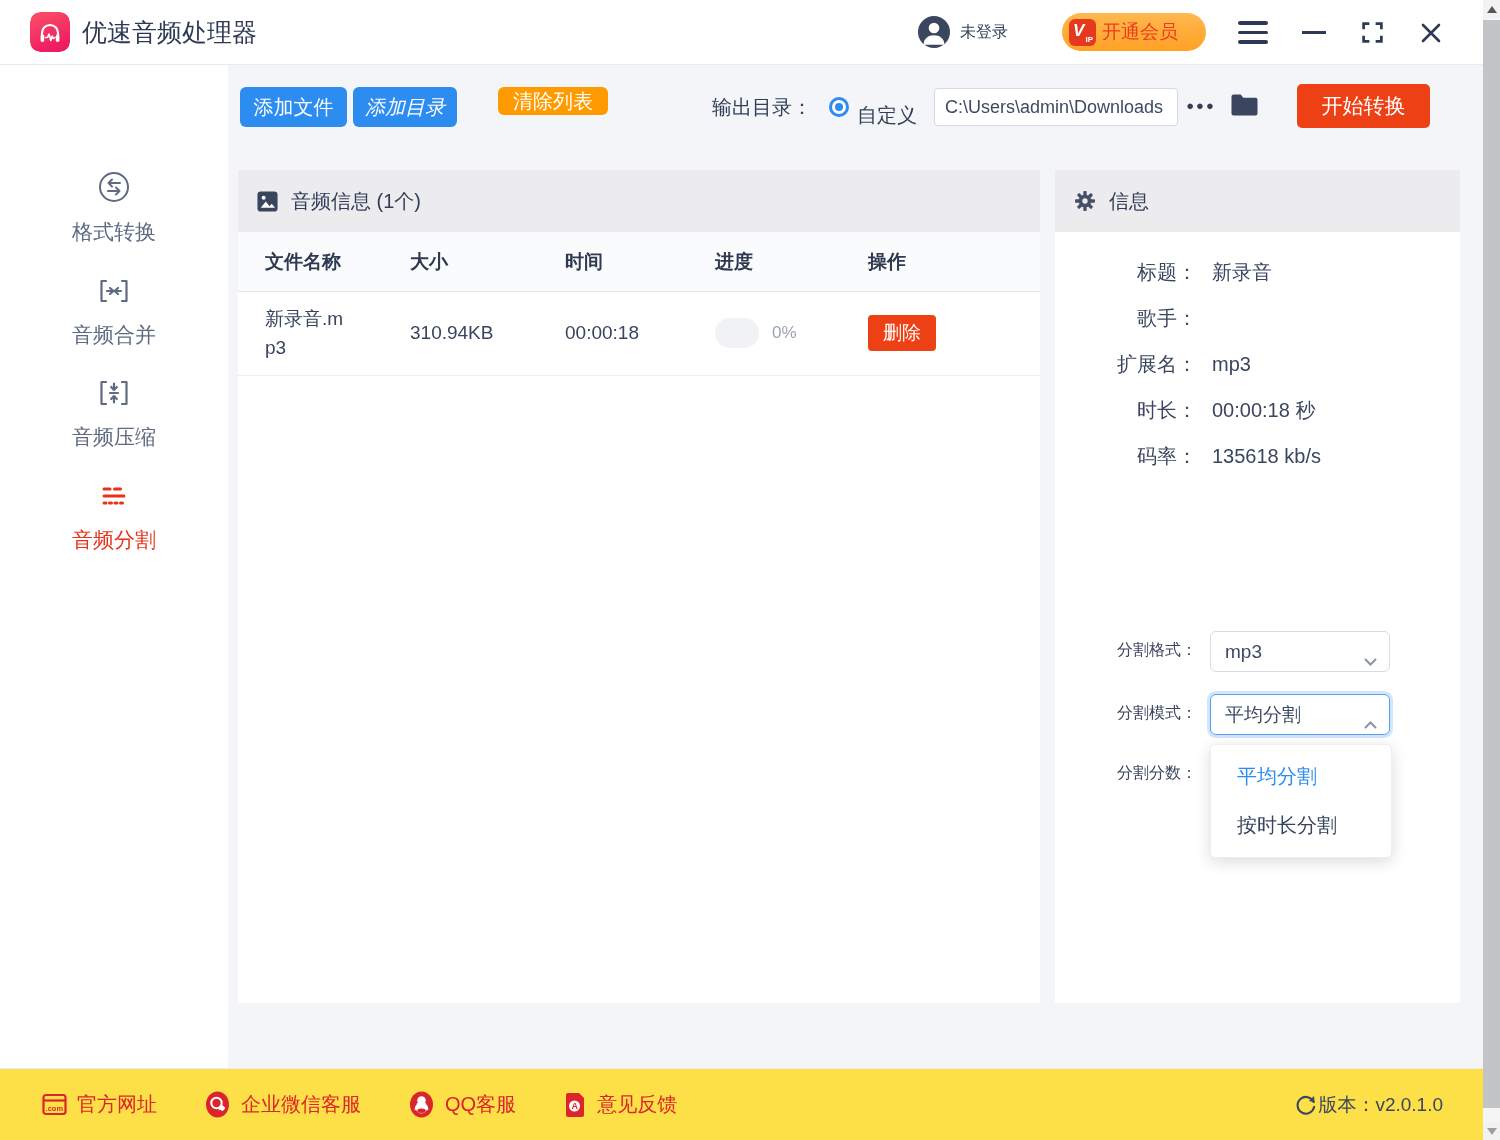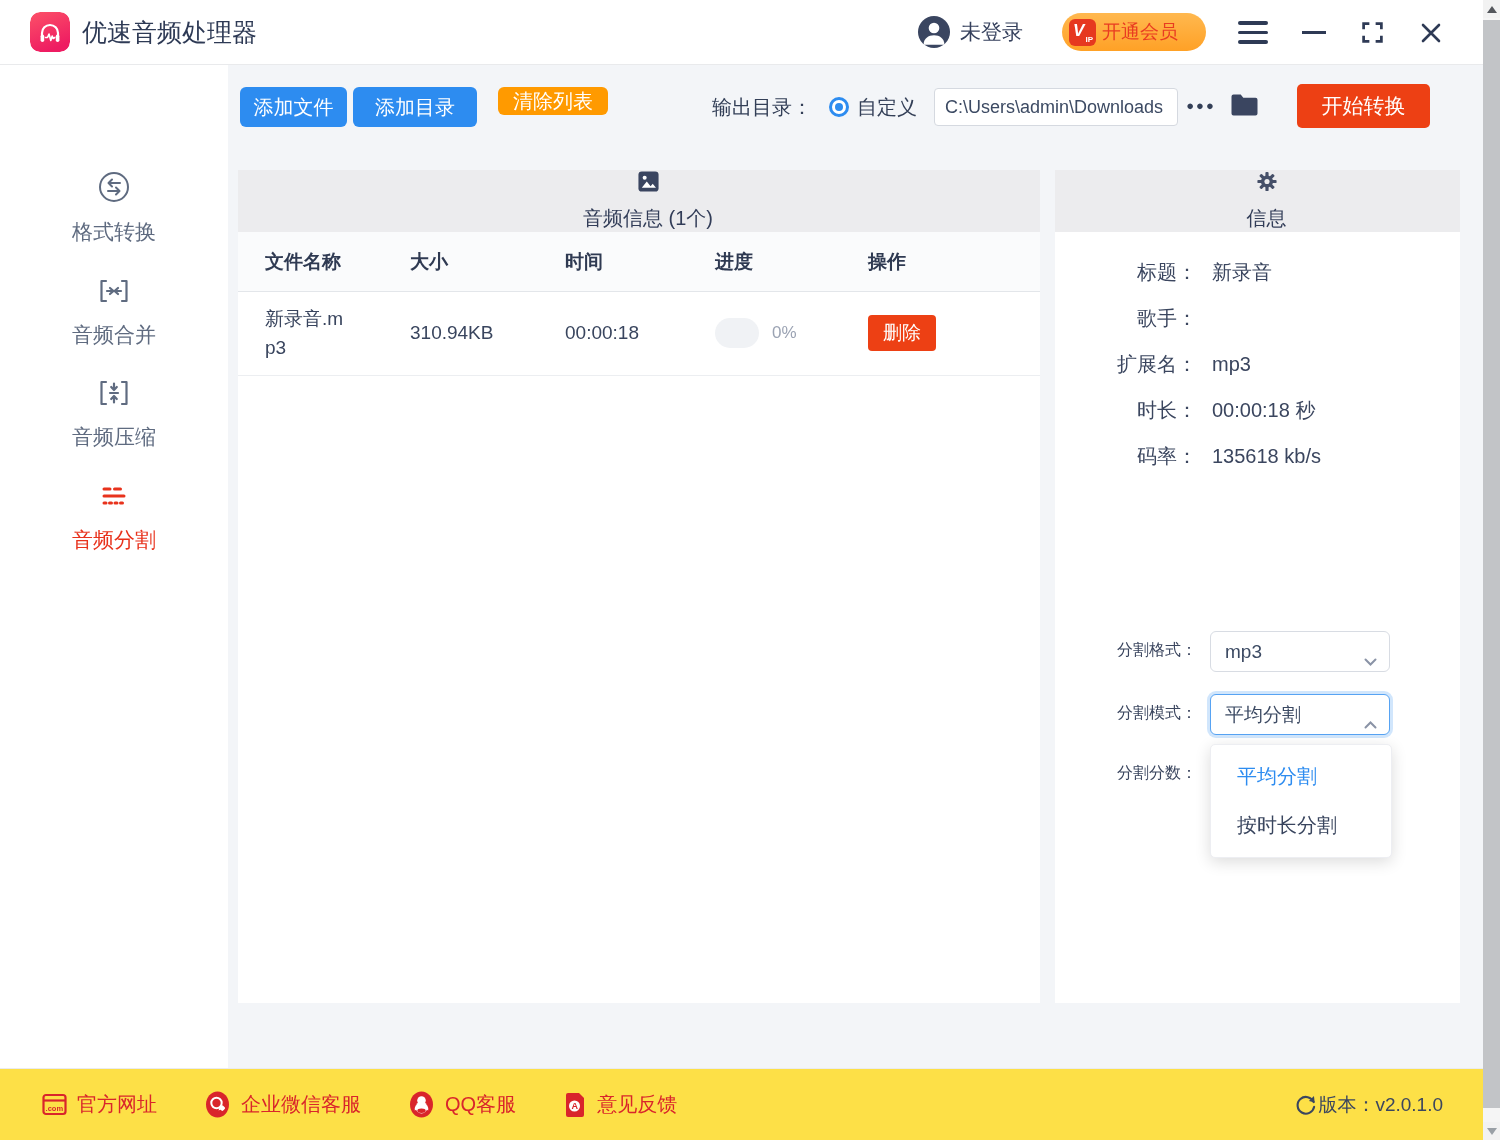--- a/index.html
+++ b/index.html
@@ -6,21 +6,21 @@
   html,body { width:1500px; height:1140px; overflow:hidden; background:#fff;
               font-family:"Liberation Sans","DejaVu Sans",sans-serif; }
   .app { position:relative; width:1483px; height:1140px; background:#f3f5f8; overflow:hidden; }
 
   
   .titlebar { position:absolute; left:0; top:0; width:1483px; height:65px; background:#fff;
               border-bottom:1px solid #e9eaec; z-index:30; }
   .logo { position:absolute; left:30px; top:12px; width:40px; height:40px; border-radius:10px; overflow:hidden; }
   .app-title { position:absolute; left:82px; top:0; line-height:64px; font-size:25px; color:#2e3a55; }
   .avatar { position:absolute; left:918px; top:16px; width:32px; height:32px; }
-  .login-status { position:absolute; left:960px; top:0; line-height:64px; font-size:21px; color:#35405c; }
+  .login-status { position:absolute; left:960px; top:0; line-height:64px; font-size:16px; color:#35405c; }
   .vip-pill { position:absolute; left:1062px; top:13px; width:144px; height:38px; border-radius:19px;
               background:linear-gradient(180deg,#ffb84f,#ffa126); display:flex; align-items:center;
               padding-left:7px; cursor:pointer; }
   .vip-badge { position:relative; width:27px; height:27px; border-radius:6px; background:#e6381f; color:#fff;
                flex:0 0 auto; }
   .vip-badge .v { position:absolute; left:4px; top:2px; font-size:17px; font-weight:bold; font-style:italic; }
   .vip-badge .ip { position:absolute; right:3px; bottom:2px; font-size:8px; font-weight:bold; }
   .vip-label { margin-left:6px; font-size:19px; color:#e93c21; }
   .win-ic { position:absolute; top:0; height:65px; display:flex; align-items:center; justify-content:center; cursor:pointer; }
   .hamburger { left:1236px; width:34px; flex-direction:column; gap:6px; }
@@ -44,41 +44,41 @@
   .side-item .lbl { display:block; margin-top:8px; font-size:21px; }
   .side-item.active { color:#e8321c; }
 
   
   .btn { border:none; border-radius:6px; color:#fff; font-size:20px; cursor:pointer;
          font-family:inherit; }
   .btn-blue { background:#2d8cf0; }
   .btn-orange { background:#ff9a00; }
   .btn-red { background:#ed4014; }
   .tb-add-file { position:absolute; left:240px; top:87px; width:107px; height:40px; }
-  .tb-add-dir  { position:absolute; left:353px; top:87px; width:124px; height:40px; }
+  .tb-add-dir  { position:absolute; left:353px; top:87px; width:104px; height:40px;font-style:italic; }
   .tb-clear    { position:absolute; left:466px; top:87px; width:110px; height:28px;margin-left:32px; }
   .out-label { position:absolute; left:712px; top:87px; line-height:40px; font-size:20px; color:#333f57; }
   .radio { position:absolute; left:829px; top:97px; width:20px; height:20px; border-radius:50%;
            border:3px solid #2d8cf0; background:#fff; cursor:pointer; }
   .radio::after { content:""; position:absolute; left:3px; top:3px; width:8px; height:8px; border-radius:50%; background:#2d8cf0; }
-  .radio-label { position:absolute; left:857px; top:87px; line-height:40px; font-size:20px; color:#333f57; }
+  .radio-label { position:absolute; left:857px; top:95px; line-height:40px; font-size:20px; color:#333f57; }
   .path-input { position:absolute; left:934px; top:88px; width:244px; height:38px; border:1px solid #d5d9e0;
                 border-radius:4px; padding:0 10px; font-size:18px; color:#3c4a63; background:#fff;
                 font-family:inherit; white-space:nowrap; overflow:hidden; }
   .more-btn { position:absolute; left:1186px; top:87px; width:30px; height:40px; line-height:38px; text-align:center;
               font-size:13px; letter-spacing:2px; font-weight:bold; color:#333f57; cursor:pointer; }
   .folder-btn { position:absolute; left:1230px; top:92px; cursor:pointer; }
   .start-btn { position:absolute; left:1297px; top:84px; width:133px; height:44px; font-size:21px; border-radius:5px; }
 
   
   .panel { position:absolute; top:170px; background:#fff; }
   .table-panel { left:238px; width:802px; height:833px; }
   .right-panel { left:1055px; width:405px; height:833px; }
   .panel-head { height:62px; background:#ececee; display:flex; align-items:center; padding-left:18px; gap:12px;
-                font-size:20px; color:#323d58;flex-direction:column; }
+                font-size:20px; color:#323d58; }
 
   .cols { display:grid; grid-template-columns:145px 155px 150px 153px 1fr; align-items:center;
           height:60px; padding-left:27px; font-size:19px; font-weight:bold; color:#2f3a52;
           background:#fafbfc; border-bottom:1px solid #e3e6ea; }
   .data-row { display:grid; grid-template-columns:145px 155px 150px 153px 1fr; align-items:center;
               padding:12px 0 12px 27px; font-size:19px; color:#39455e; border-bottom:1px solid #eceef1; }
   .fname { max-width:88px; word-break:break-all; line-height:1.55; }
   .prog-cell { display:flex; align-items:center; gap:13px; }
   .prog-pill { width:44px; height:30px; border-radius:15px; background:#f0f2f5; }
   .prog-text { font-size:17px; color:#9ba3b3; }

